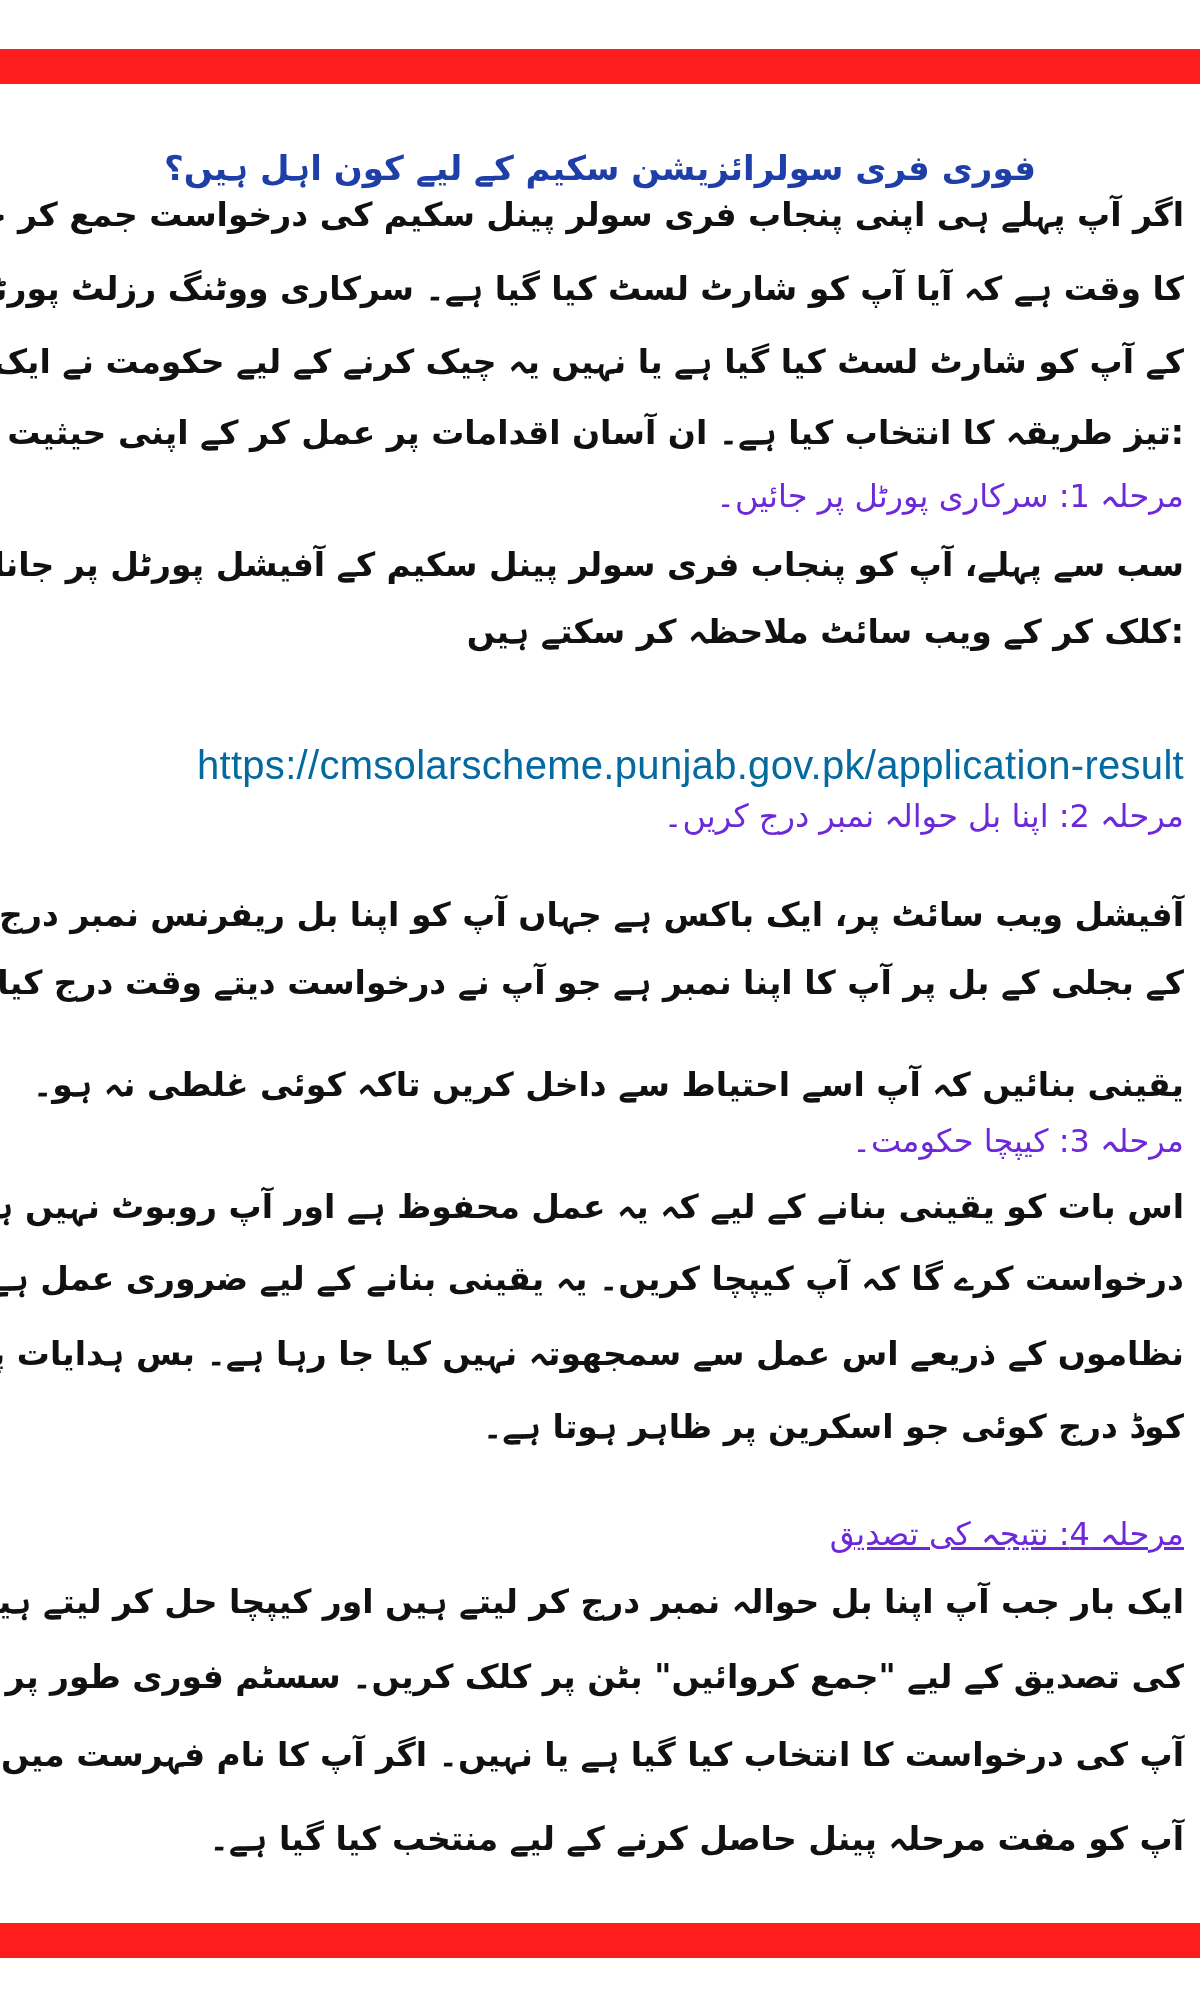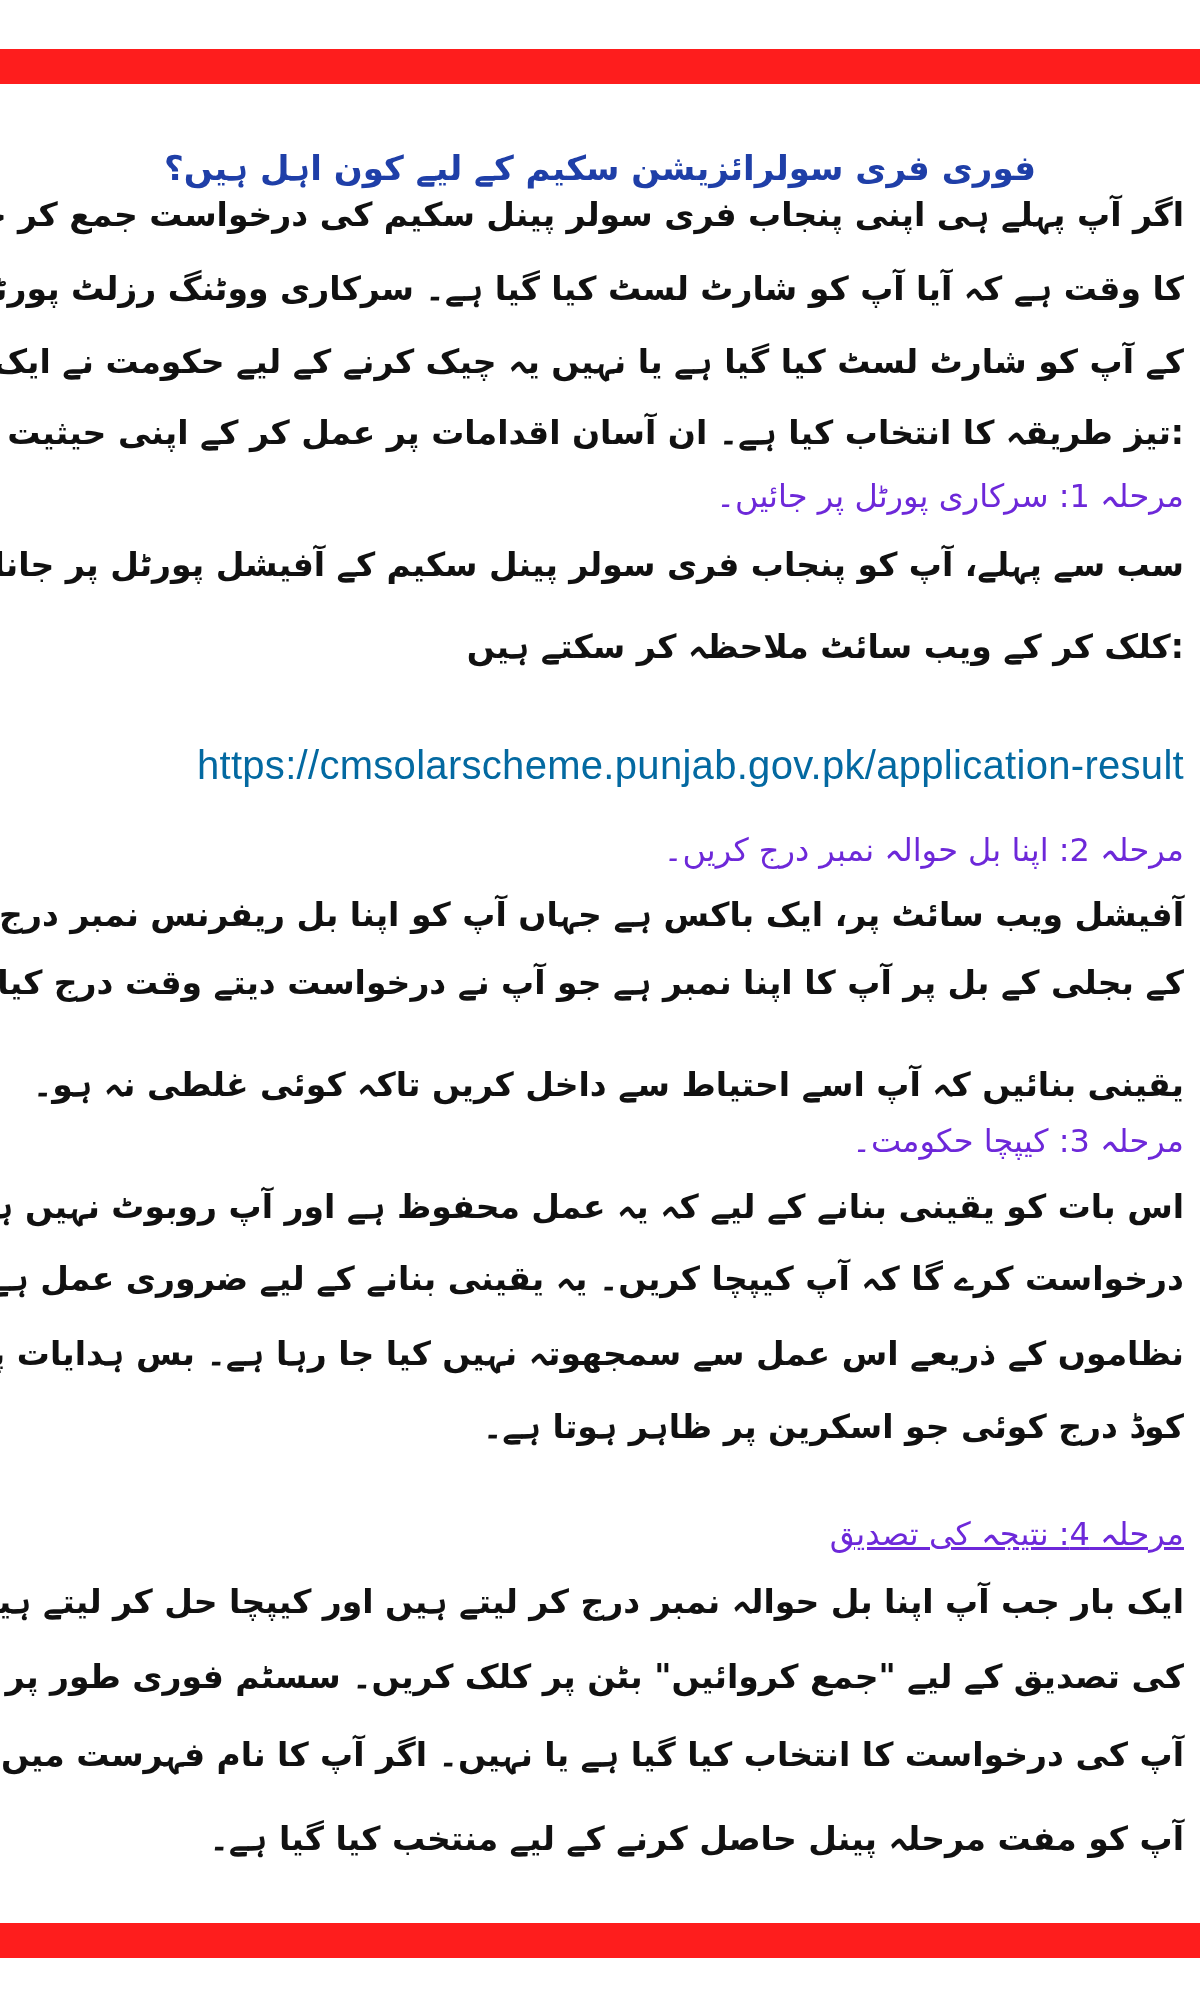--- a/index.html
+++ b/index.html
@@ -44,26 +44,26 @@
 <div>
   <div class="line" style="top:198px;">اگر آپ پہلے ہی اپنی پنجاب فری سولر پینل سکیم کی درخواست جمع کر چکے ہیں، تو یہ چیک کرنے</div>
   <div class="line" style="top:272px;">کا وقت ہے کہ آیا آپ کو شارٹ لسٹ کیا گیا ہے۔ سرکاری ووٹنگ رزلٹ پورٹل کا استعمال کر</div>
   <div class="line" style="top:345px;">کے آپ کو شارٹ لسٹ کیا گیا ہے یا نہیں یہ چیک کرنے کے لیے حکومت نے ایک آسان اور</div>
   <div class="line short" style="top:416px;">:تیز طریقہ کا انتخاب کیا ہے۔ ان آسان اقدامات پر عمل کر کے اپنی حیثیت چیک کریں</div>
 </div>
 
 <div>
   <div class="heading" style="top:480px;">مرحلہ 1: سرکاری پورٹل پر جائیں۔</div>
   <div class="line" style="top:548px;">سب سے پہلے، آپ کو پنجاب فری سولر پینل سکیم کے آفیشل پورٹل پر جانا ہو گا۔ آپ اس پر</div>
-  <div class="line short" style="top:615px;margin-top:15px;">:کلک کر کے ویب سائٹ ملاحظہ کر سکتے ہیں</div>
+  <div class="line short" style="top:615px;">:کلک کر کے ویب سائٹ ملاحظہ کر سکتے ہیں</div>
   <a class="url">https://cmsolarscheme.punjab.gov.pk/application-result</a>
 </div>
 
 <div>
-  <div class="heading" style="top:800px;margin-top:34px;">مرحلہ 2: اپنا بل حوالہ نمبر درج کریں۔</div>
+  <div class="heading" style="top:800px;">مرحلہ 2: اپنا بل حوالہ نمبر درج کریں۔</div>
   <div class="line" style="top:898px;">آفیشل ویب سائٹ پر، ایک باکس ہے جہاں آپ کو اپنا بل ریفرنس نمبر درج کرنا ہو گا۔ یہ آپ</div>
   <div class="line" style="top:966px;">کے بجلی کے بل پر آپ کا اپنا نمبر ہے جو آپ نے درخواست دیتے وقت درج کیا تھا۔ اس بات کو</div>
   <div class="line short" style="top:1068px;">یقینی بنائیں کہ آپ اسے احتیاط سے داخل کریں تاکہ کوئی غلطی نہ ہو۔</div>
 </div>
 
 <div>
   <div class="heading" style="top:1125px;">مرحلہ 3: کیپچا حکومت۔</div>
   <div class="line" style="top:1190px; left:70px;">اس بات کو یقینی بنانے کے لیے کہ یہ عمل محفوظ ہے اور آپ روبوٹ نہیں ہیں، پورٹل</div>
   <div class="line" style="top:1262px; left:70px;">درخواست کرے گا کہ آپ کیپچا کریں۔ یہ یقینی بنانے کے لیے ضروری عمل ہے کہ خودکار</div>
   <div class="line" style="top:1337px;">نظاموں کے ذریعے اس عمل سے سمجھوتہ نہیں کیا جا رہا ہے۔ بس ہدایات پر عمل کریں اور کیپچا</div>

